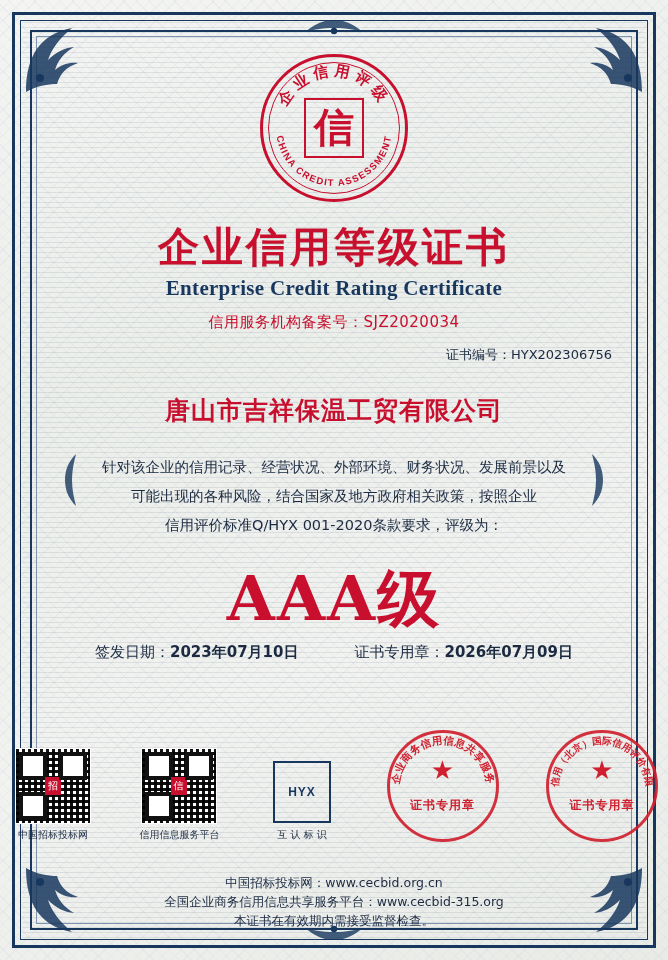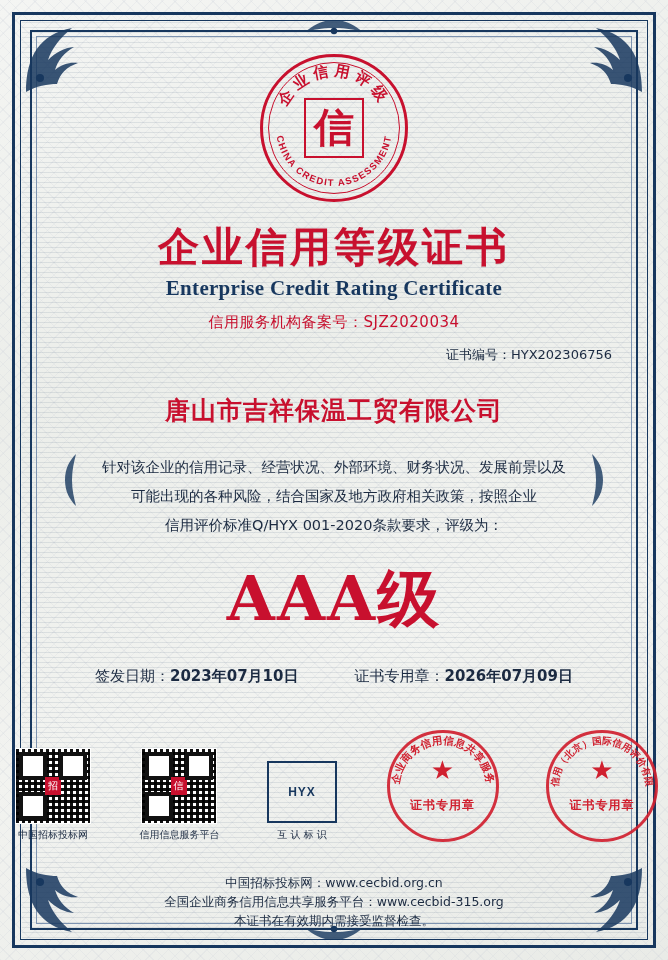--- a/index.html
+++ b/index.html
@@ -177,21 +177,21 @@
     margin-top: 26px;
     font-family: "DejaVu Serif", serif;
     font-size: 62px;
     font-weight: bold;
     color: #c8102e;
     letter-spacing: 2px;
     line-height: 1.05;
   }
 
   .dates {
-    margin-top: 36px;
+    margin-top: 12px;
     display: flex;
     justify-content: center;
     gap: 56px;
     font-family: "DejaVu Sans", sans-serif;
     font-size: 15px;
     color: #1b2a41;
   }
   .dates b { font-weight: bold; }
 
   
@@ -248,21 +248,20 @@
     white-space: nowrap;
   }
 
   .hyx-block { width: 74px; text-align: center; }
   .hyx-mark {
     width: 54px; height: 58px;
     margin: 0 auto;
     border: 2px solid #17375e;
     color: #17375e;
     position: relative;
-    padding-left: 12px;
   }
   .hyx-mark .hyx-label {
     position: absolute;
     left: 50%; top: 50%;
     transform: translate(-50%,-50%);
     font-family: "Liberation Sans", sans-serif;
     font-size: 12px;
     font-weight: bold;
     letter-spacing: 1px;
   }

